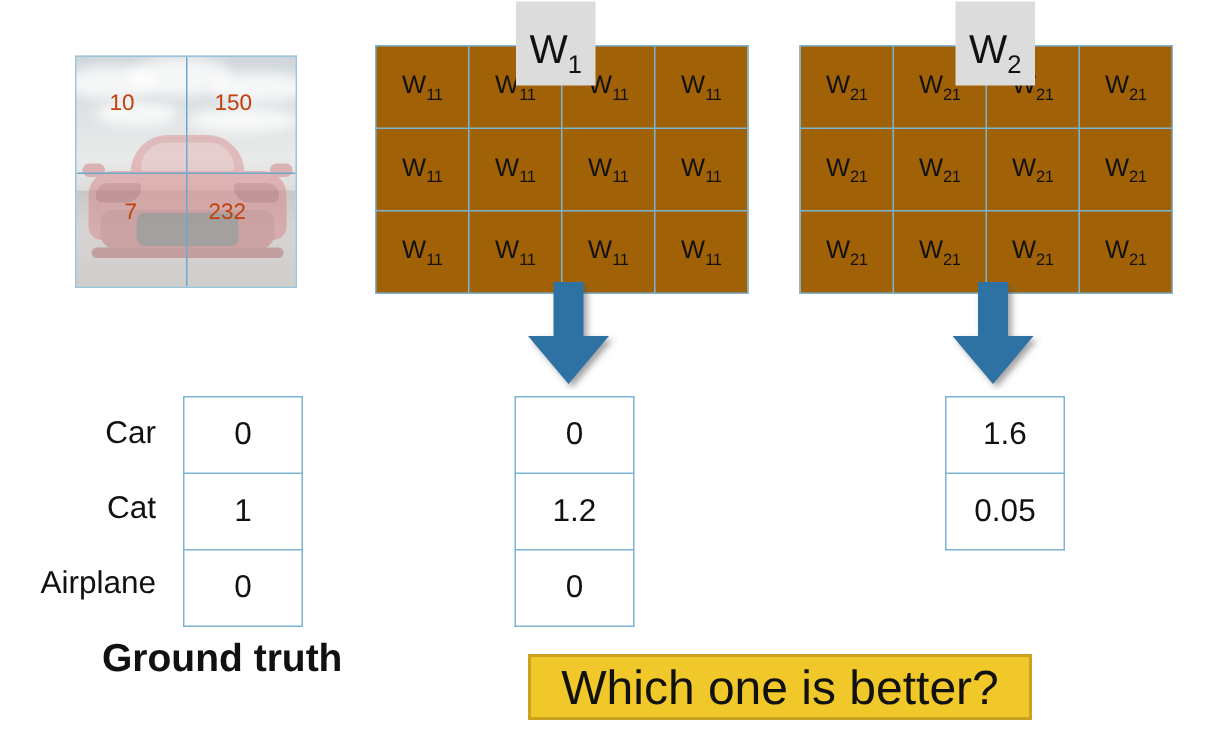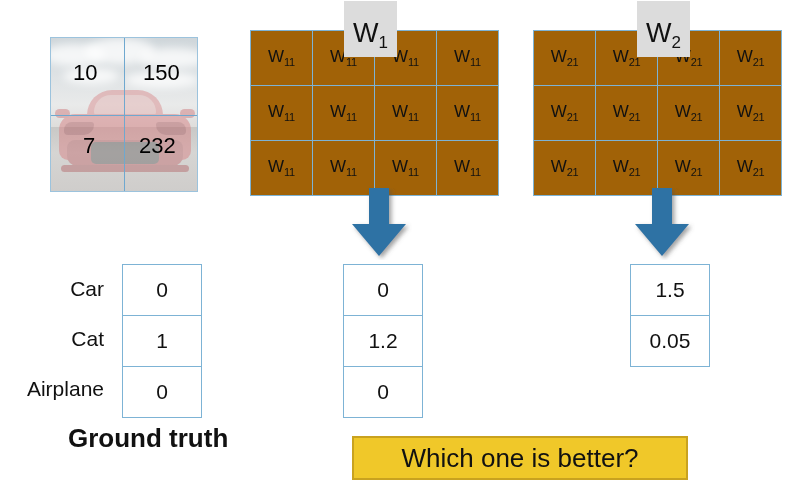--- a/index.html
+++ b/index.html
@@ -123,22 +123,22 @@
 
   .grid-line-v, .grid-line-h {
     position: absolute;
     background: #6fa8cf;
   }
   .grid-line-v { width: 1px; top: 0; bottom: 0; left: 50%; }
   .grid-line-h { height: 1px; left: 0; right: 0; top: 50%; }
 
   .pixval {
     position: absolute;
-    font-size: 22px;
-    color: #000000;
+    font-size: 15px;
+    color: #c2410c;
     font-family: "Liberation Sans", sans-serif;
   }
   .pv-tl { left: 22px;  top: 22px; }
   .pv-tr { left: 92px;  top: 22px; }
   .pv-bl { left: 32px;  top: 95px; }
   .pv-br { left: 88px;  top: 95px; }
 
   
   .matrix {
     position: absolute;
@@ -243,21 +243,21 @@
     left: 352px;
     top: 436px;
     width: 336px;
     height: 44px;
     background: #F0C829;
     border: 2px solid #c9a21f;
     box-sizing: border-box;
     display: flex;
     align-items: center;
     justify-content: center;
-    font-size: 26px;
+    font-size: 32px;
     color: #111;
     font-family: "Liberation Sans", sans-serif;
     white-space: nowrap;
   }
 </style>
 </head>
 <body>
 
 <div class="abs" id="image-panel">
   <div class="img-sky"></div>
@@ -389,21 +389,21 @@
       </tr>
   <tr>
         <td>0</td>
       </tr>
 </tbody>
   </table>
 
 <table class="vec" id="vec-w2">
   <tbody>
   <tr>
-        <td>1.5</td>
+        <td>1.6</td>
       </tr>
   <tr>
         <td>0.05</td>
       </tr>
 </tbody>
   </table>
 
 <div id="caption-gt">Ground truth</div>
 
 <div id="banner-question">Which one is better?</div>

